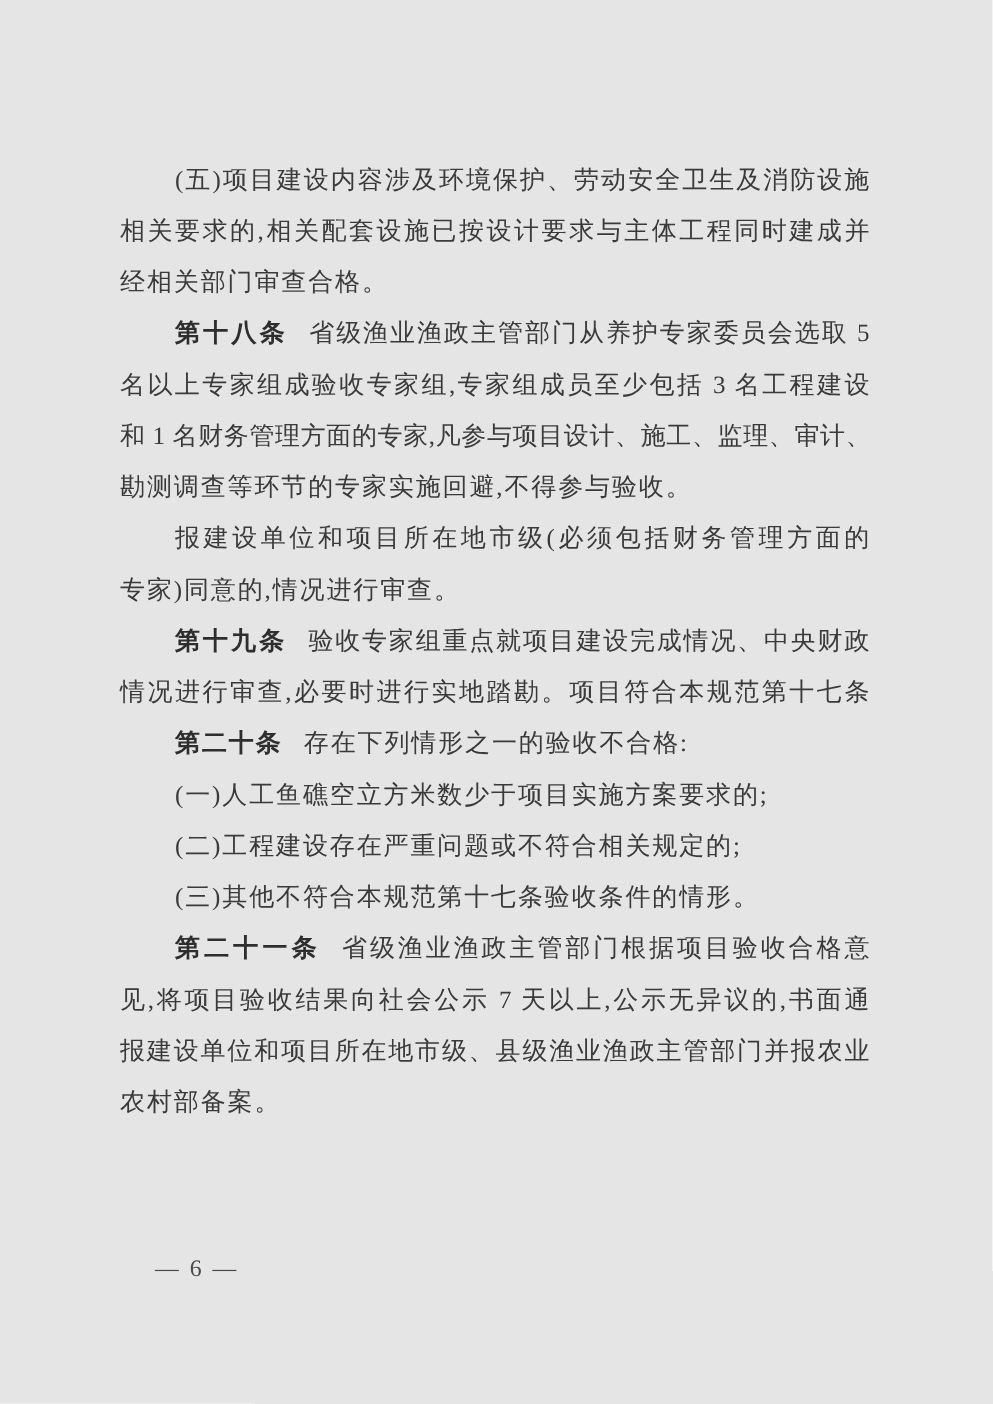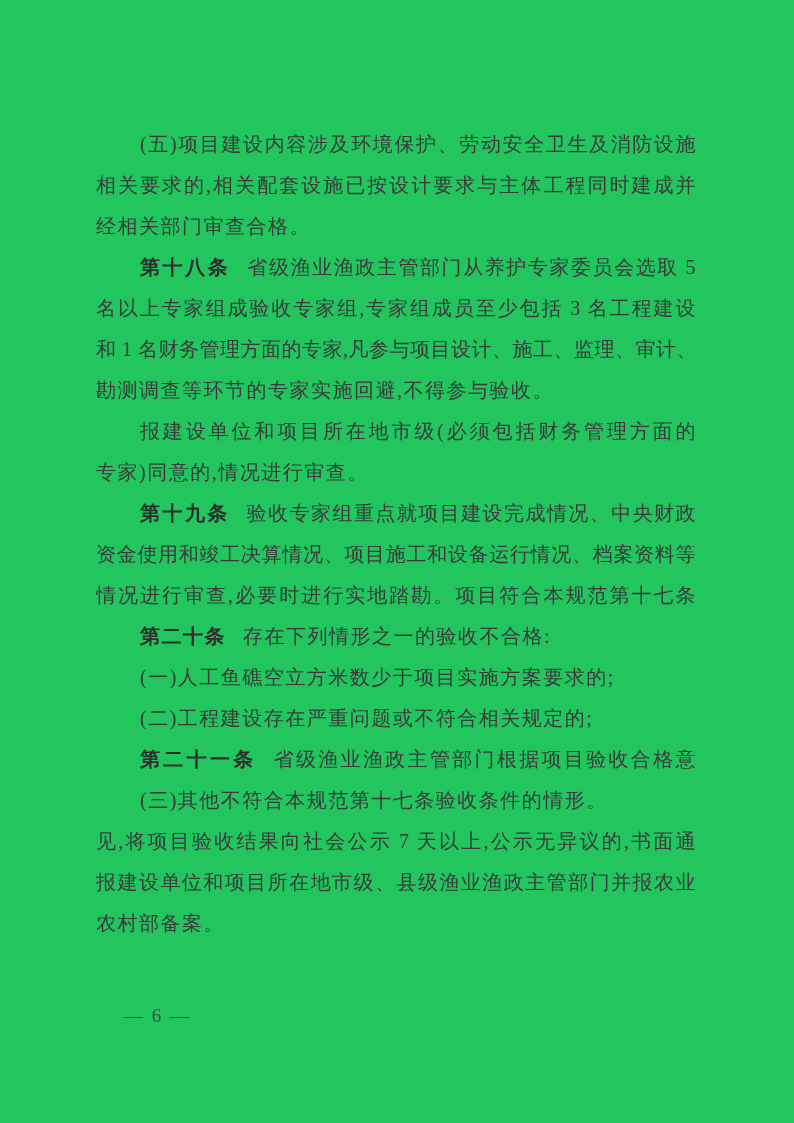--- a/index.html
+++ b/index.html
@@ -4,21 +4,21 @@
 <style>
   html, body {
     margin: 0;
     padding: 0;
     background: #ffffff;
   }
   .page {
     position: relative;
     width: 794px;
     height: 1123px;
-    background: #22c55e;
+    background: #e5e5e5;
     overflow: hidden;
     font-family: "Liberation Serif", "DejaVu Serif", serif;
     color: #3a3a3a;
   }
   .content {
     position: absolute;
     left: 96px;
     top: 124px;
     width: 600px;
   }
@@ -65,27 +65,26 @@
       <div class="line first">(五)项目建设内容涉及环境保护、劳动安全卫生及消防设施</div>
       <div class="line">相关要求的,相关配套设施已按设计要求与主体工程同时建成并</div>
       <div class="line last">经相关部门审查合格。</div>
       <div class="line first"><span class="term">第十八条</span>省级渔业渔政主管部门从养护专家委员会选取 5</div>
       <div class="line">名以上专家组成验收专家组,专家组成员至少包括 3 名工程建设</div>
       <div class="line">和 1 名财务管理方面的专家,凡参与项目设计、施工、监理、审计、</div>
       <div class="line last">勘测调查等环节的专家实施回避,不得参与验收。</div>
       <div class="line first">报建设单位和项目所在地市级(必须包括财务管理方面的</div>
       <div class="line last">专家)同意的,情况进行审查。</div>
       <div class="line first"><span class="term">第十九条</span>验收专家组重点就项目建设完成情况、中央财政</div>
-      <div class="line">资金使用和竣工决算情况、项目施工和设备运行情况、档案资料等</div>
       <div class="line">情况进行审查,必要时进行实地踏勘。项目符合本规范第十七条</div>
       <div class="line first last"><span class="term">第二十条</span>存在下列情形之一的验收不合格:</div>
       <div class="line first last">(一)人工鱼礁空立方米数少于项目实施方案要求的;</div>
       <div class="line first last">(二)工程建设存在严重问题或不符合相关规定的;</div>
+      <div class="line first last">(三)其他不符合本规范第十七条验收条件的情形。</div>
       <div class="line first"><span class="term">第二十一条</span>省级渔业渔政主管部门根据项目验收合格意</div>
-      <div class="line first last">(三)其他不符合本规范第十七条验收条件的情形。</div>
       <div class="line">见,将项目验收结果向社会公示 7 天以上,公示无异议的,书面通</div>
       <div class="line">报建设单位和项目所在地市级、县级渔业渔政主管部门并报农业</div>
       <div class="line last">农村部备案。</div>
     </main>
   <footer class="footer">
     <span>— 6 —</span>
   </footer>
 </div>
 
 </body></html>

